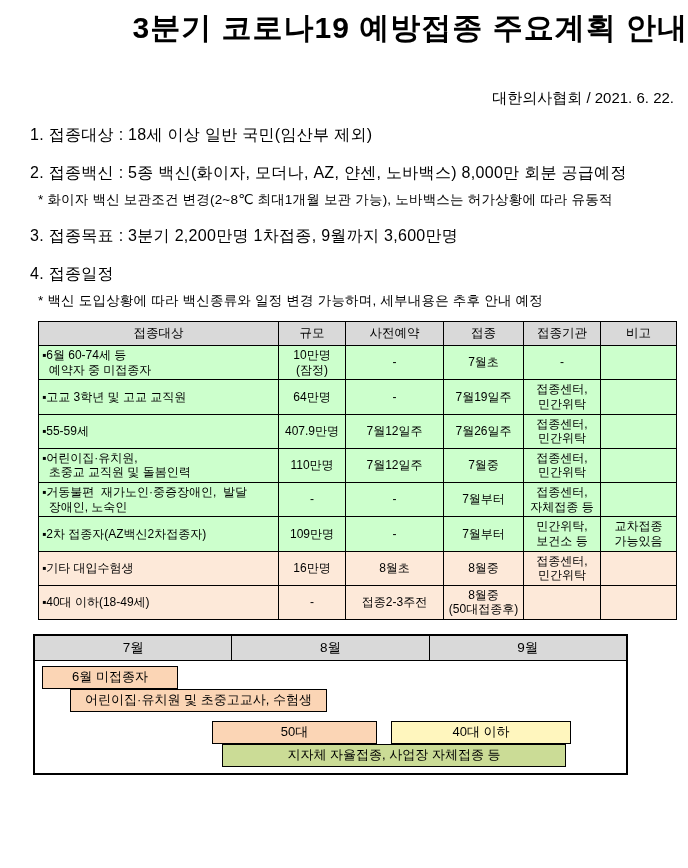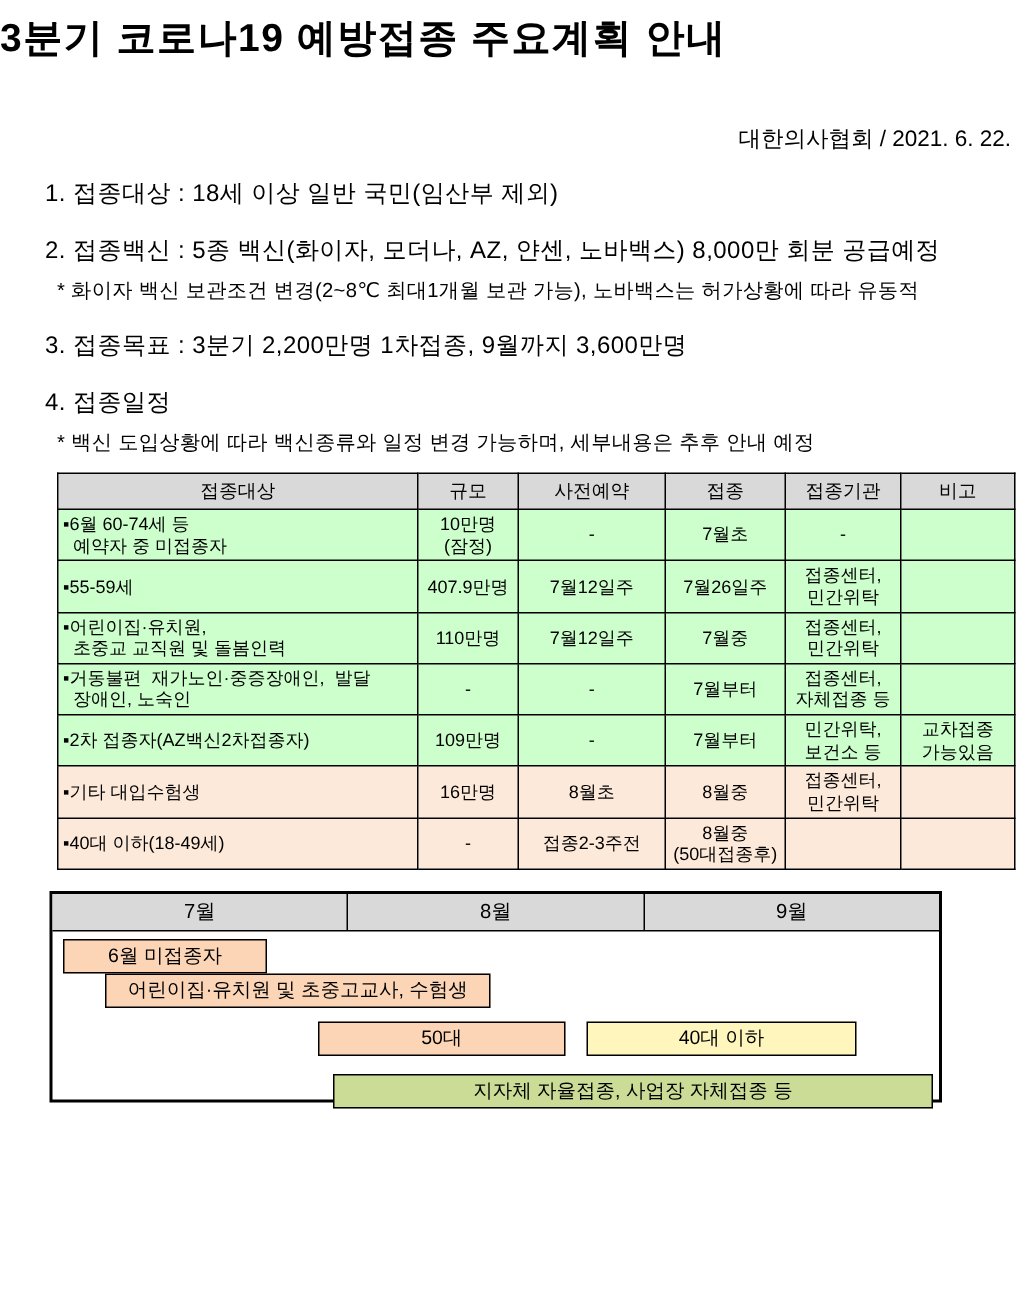--- a/index.html
+++ b/index.html
@@ -1,19 +1,19 @@
 <!DOCTYPE html>
 <html><head>
 <meta charset="utf-8">
 <style>
   * { margin:0; padding:0; box-sizing:border-box; }
   body { background:#fff; font-family:"Liberation Sans","DejaVu Sans",sans-serif; color:#000; }
   .page { width:688px; height:868px; background:#fff; overflow:hidden; position:relative; }
 
-  .doc-title { margin-top:8px; text-align:left; font-size:26px; font-weight:bold; letter-spacing:1px; }
+  .doc-title { margin-top:8px; text-align:right; font-size:30px; font-weight:bold; letter-spacing:1px; }
   .byline { margin:40px 14px 0 0; text-align:right; font-size:15px; }
 
   .items { margin:16px 0 0 30px; }
   .item { font-size:16px; margin-top:17px; letter-spacing:0.3px; }
   .item-note { font-size:13.5px; margin:7px 0 0 8px; letter-spacing:0.2px; }
 
   table.schedule { border-collapse:collapse; margin:11px 0 0 38px; width:638px; table-layout:fixed; }
   .schedule th, .schedule td { border:1px solid #000; font-size:12px; line-height:1.22; padding:2px 1px; text-align:center; vertical-align:middle; white-space:pre-line; }
   .schedule th { background:#D9D9D9; font-weight:normal; font-size:12.5px; height:24px; }
   .schedule td.c-target { text-align:left; padding-left:3px; white-space:pre-wrap; }
@@ -26,21 +26,21 @@
   .gantt-month { flex:1; background:#D9D9D9; border-right:1px solid #000; text-align:center; font-size:13.5px; line-height:24px; }
   .gantt-month:last-child { border-right:none; }
   .bar { position:absolute; height:23px; border:1px solid #000; text-align:center; font-size:13px; line-height:20px; white-space:nowrap; overflow:hidden; }
   .bar-peach { background:#FBD5B5; }
   .bar-yellow { background:#FFF6BE; }
   .bar-green { background:#CBDC96; }
   .bar-june   { top:30px; left:7px;   width:136px; }
   .bar-school { top:53px; left:35px;  width:257px; }
   .bar-50s    { top:85px; left:177px; width:165px; }
   .bar-40s    { top:85px; left:356px; width:180px; }
-  .bar-local  { top:120px; left:187px; width:400px; }
+  .bar-local  { top:108px; left:187px; width:344px; }
 </style>
 </head>
 <body>
 
 <div class="page">
 
   <div class="doc-title">3분기 코로나19 예방접종 주요계획 안내</div>
   <div class="byline">대한의사협회 / 2021. 6. 22.</div>
 
   <div class="items">
@@ -73,20 +73,29 @@
     </thead>
     <tbody>
       <tr class="row-green">
         <td class="c-target">▪6월 60-74세 등
   예약자 중 미접종자</td>
         <td>10만명
 (잠정)</td>
         <td>-</td>
         <td>7월초</td>
         <td>-</td>
+        <td></td>
+      </tr>
+      <tr class="row-green">
+        <td class="c-target">▪고교 3학년 및 고교 교직원</td>
+        <td>64만명</td>
+        <td>-</td>
+        <td>7월19일주</td>
+        <td>접종센터,
+민간위탁</td>
         <td></td>
       </tr>
       <tr class="row-green">
         <td class="c-target">▪55-59세</td>
         <td>407.9만명</td>
         <td>7월12일주</td>
         <td>7월26일주</td>
         <td>접종센터,
 민간위탁</td>
         <td></td>

